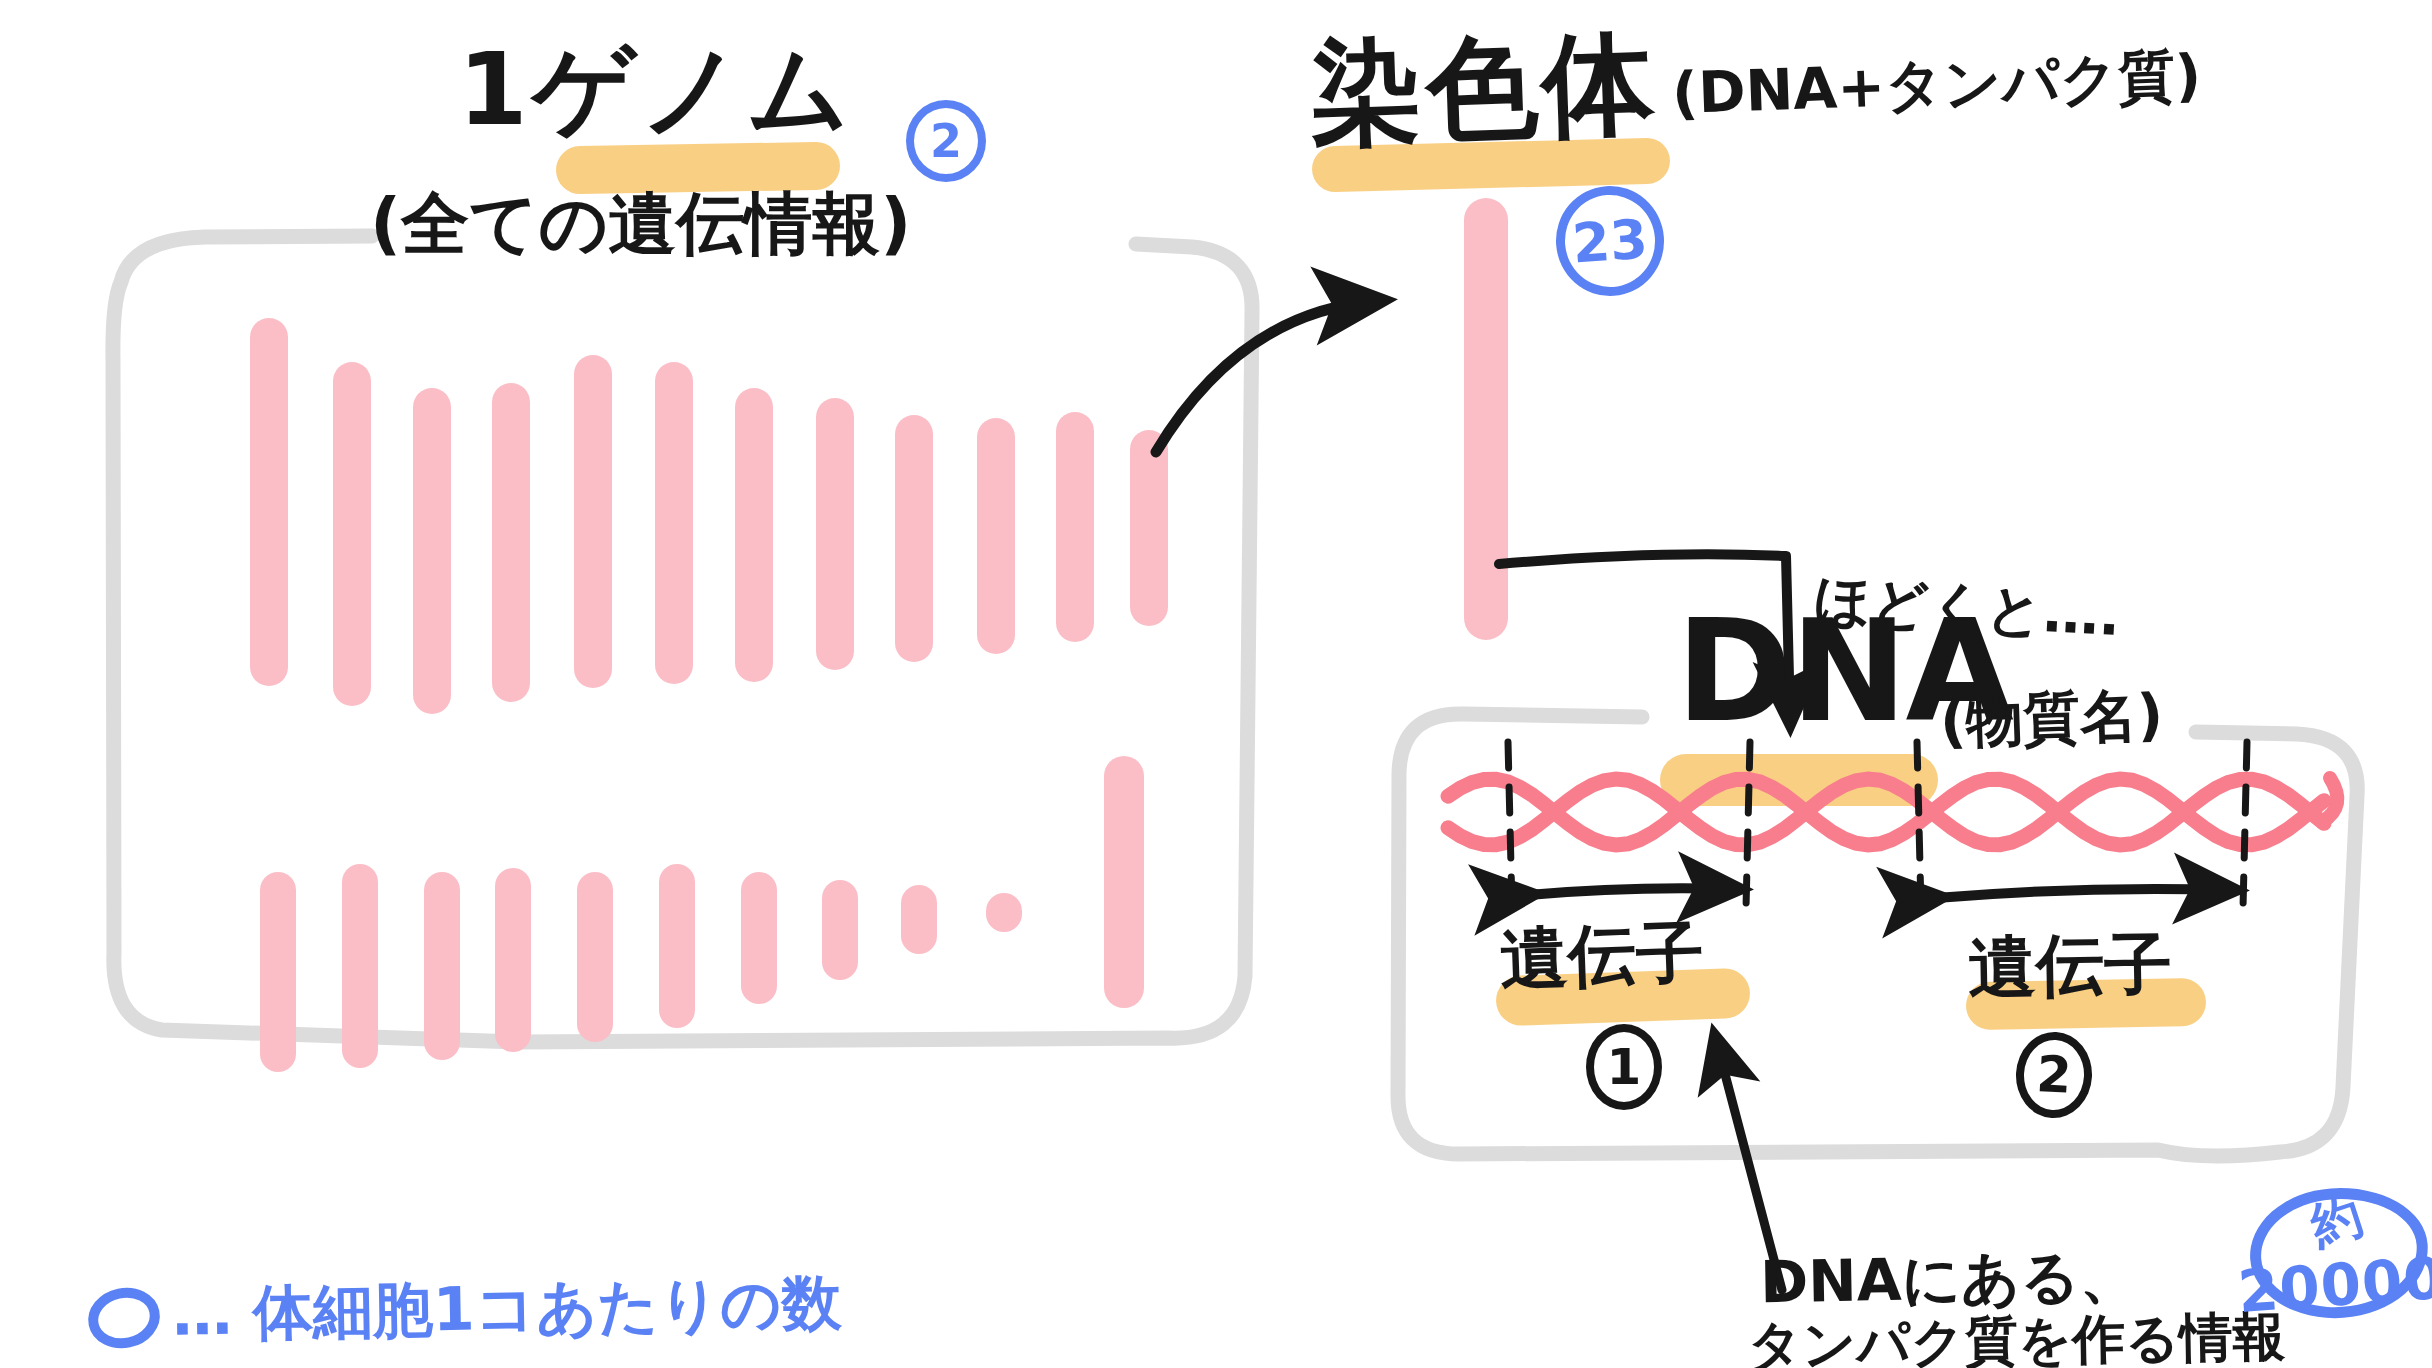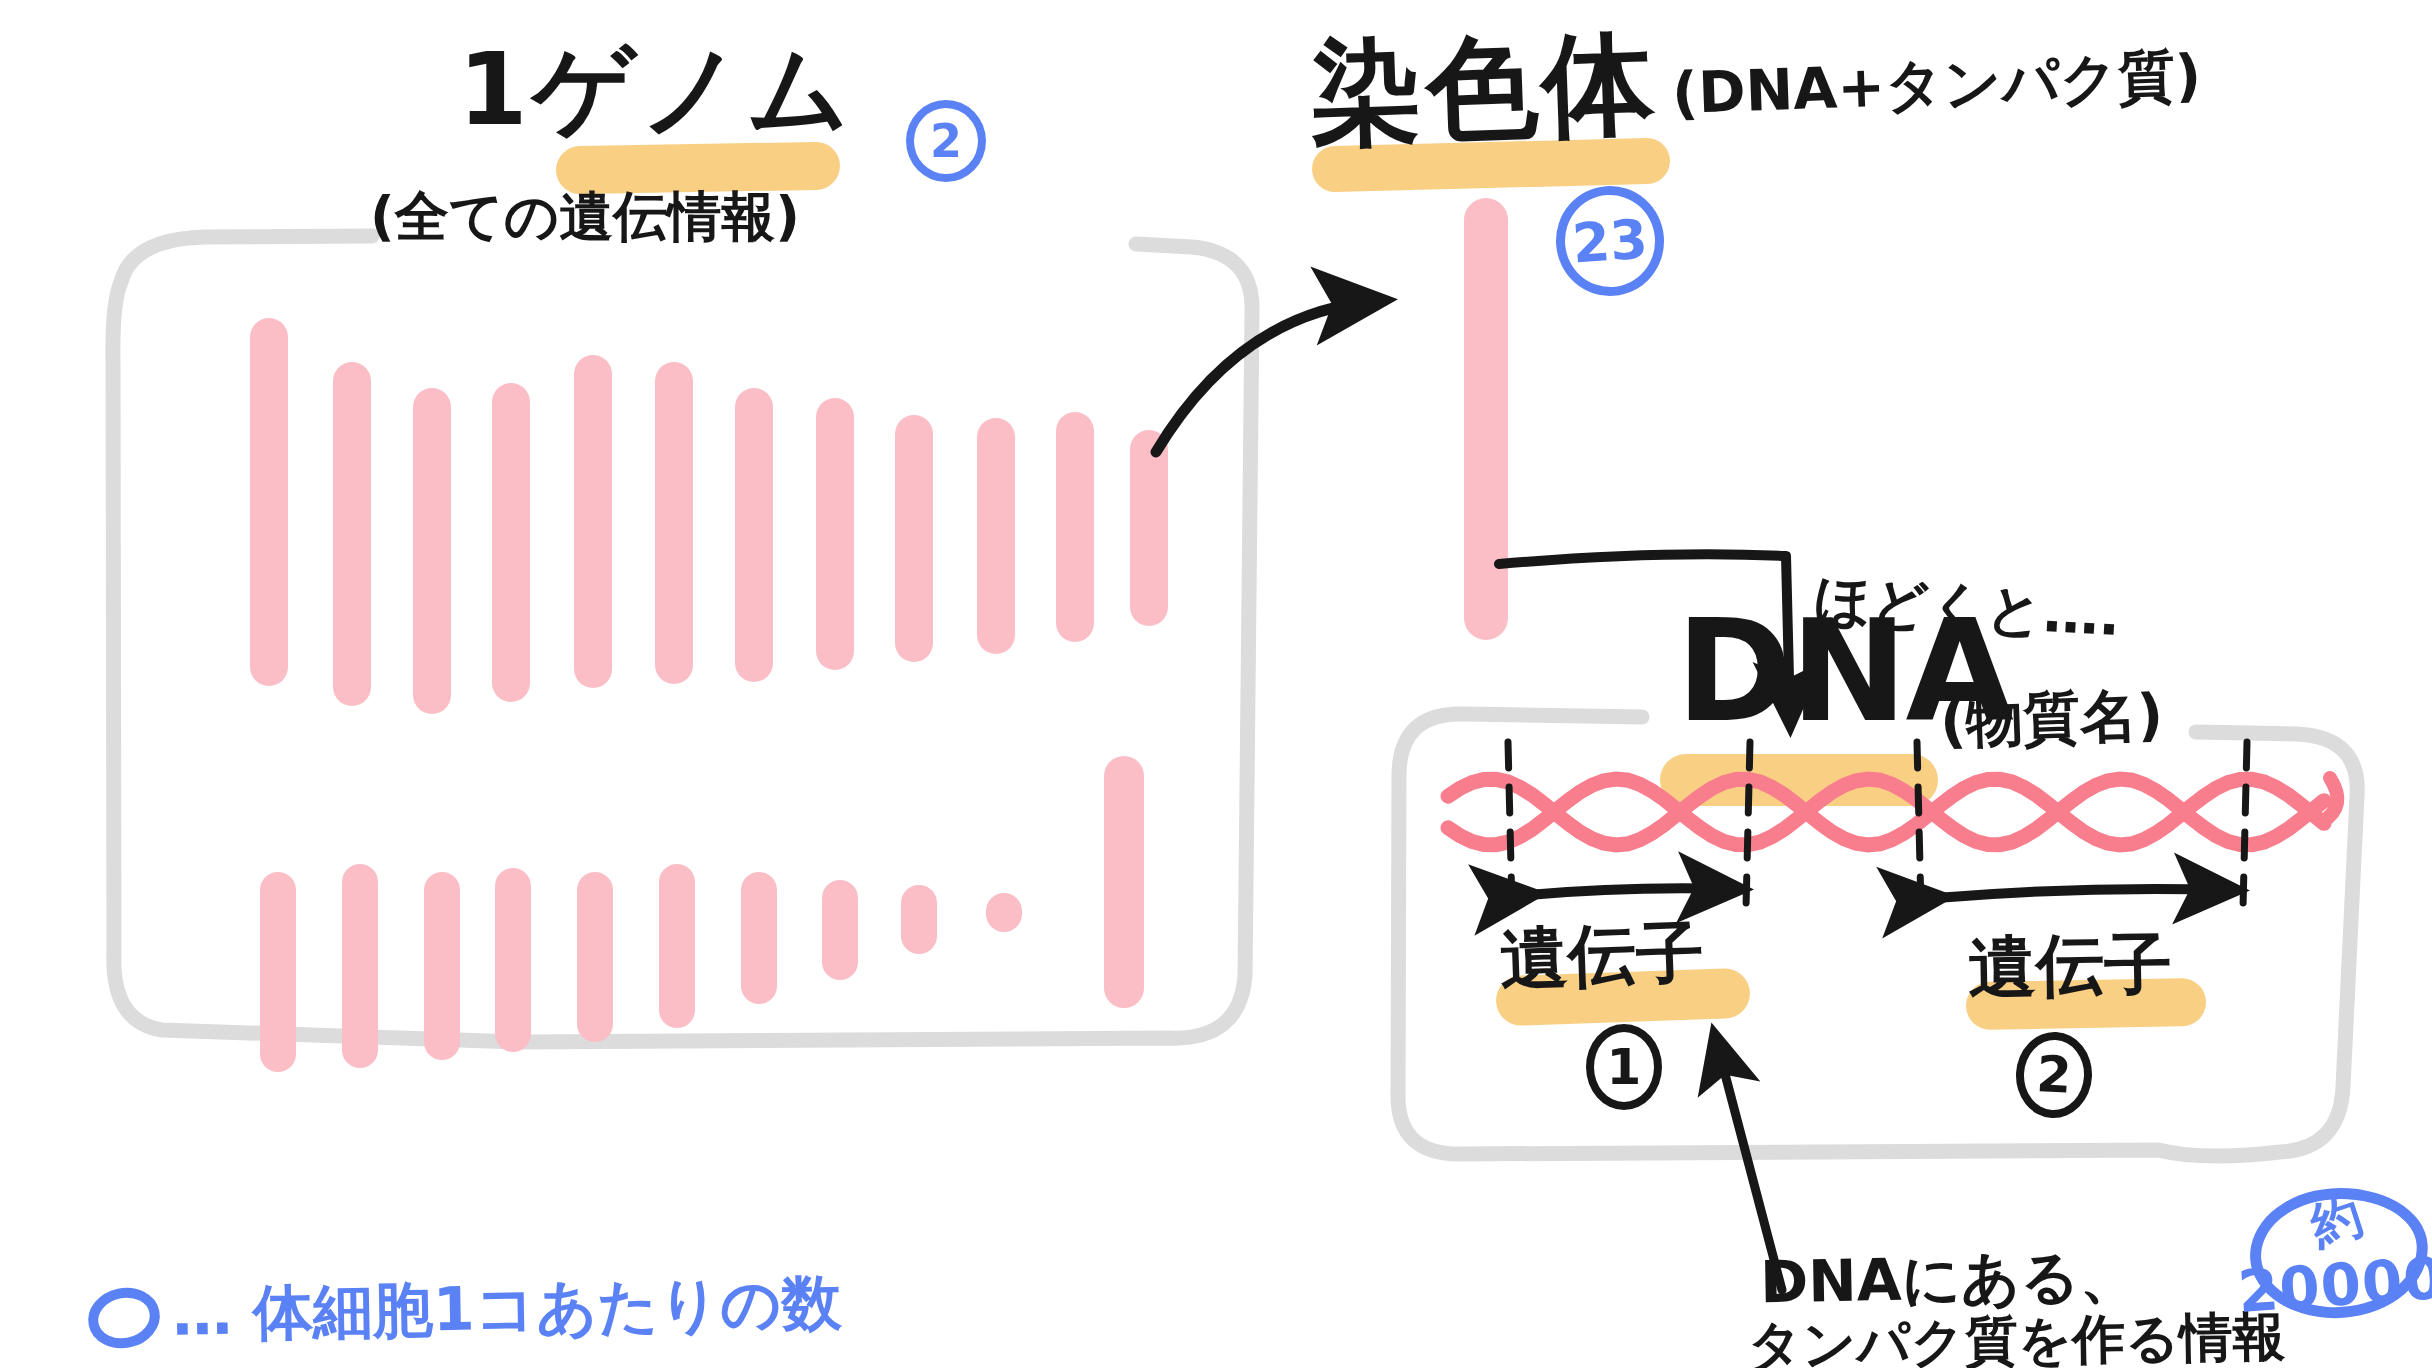--- a/index.html
+++ b/index.html
@@ -117,21 +117,21 @@
 
     <ellipse cx="124" cy="1318" rx="31" ry="25" fill="none" stroke="var(--blue)" stroke-width="10" transform="rotate(-12 124 1318)"></ellipse>
   </svg>
 
   <div class="label ink" style="left:458px;top:40px;font-size:100px;letter-spacing:5px;">1ゲノム</div>
 
   <div class="badge blue-badge" style="left:906px;top:100px;width:80px;height:82px;font-size:46px;">
     <span>2</span>
   </div>
 
-  <div class="label ink" style="left:370px;top:190px;font-size:54px;">(全ての遺伝情報)</div>
+  <div class="label ink" style="left:370px;top:190px;font-size:68px;">(全ての遺伝情報)</div>
 
   <div class="label ink" style="left:1310px;top:32px;font-size:112px;letter-spacing:4px;transform:rotate(-2deg);">染色体</div>
 
   <div class="label ink" style="left:1672px;top:56px;font-size:57px;transform:rotate(-2deg);">(DNA+タンパク質)</div>
 
   <div class="badge blue-badge" style="left:1556px;top:186px;width:108px;height:110px;font-size:54px;border-width:9px;transform:rotate(-4deg);">
     <span>23</span>
   </div>
 
   <div class="label ink" style="left:1814px;top:580px;font-size:56px;transform:rotate(3deg);">ほどくと….</div>

